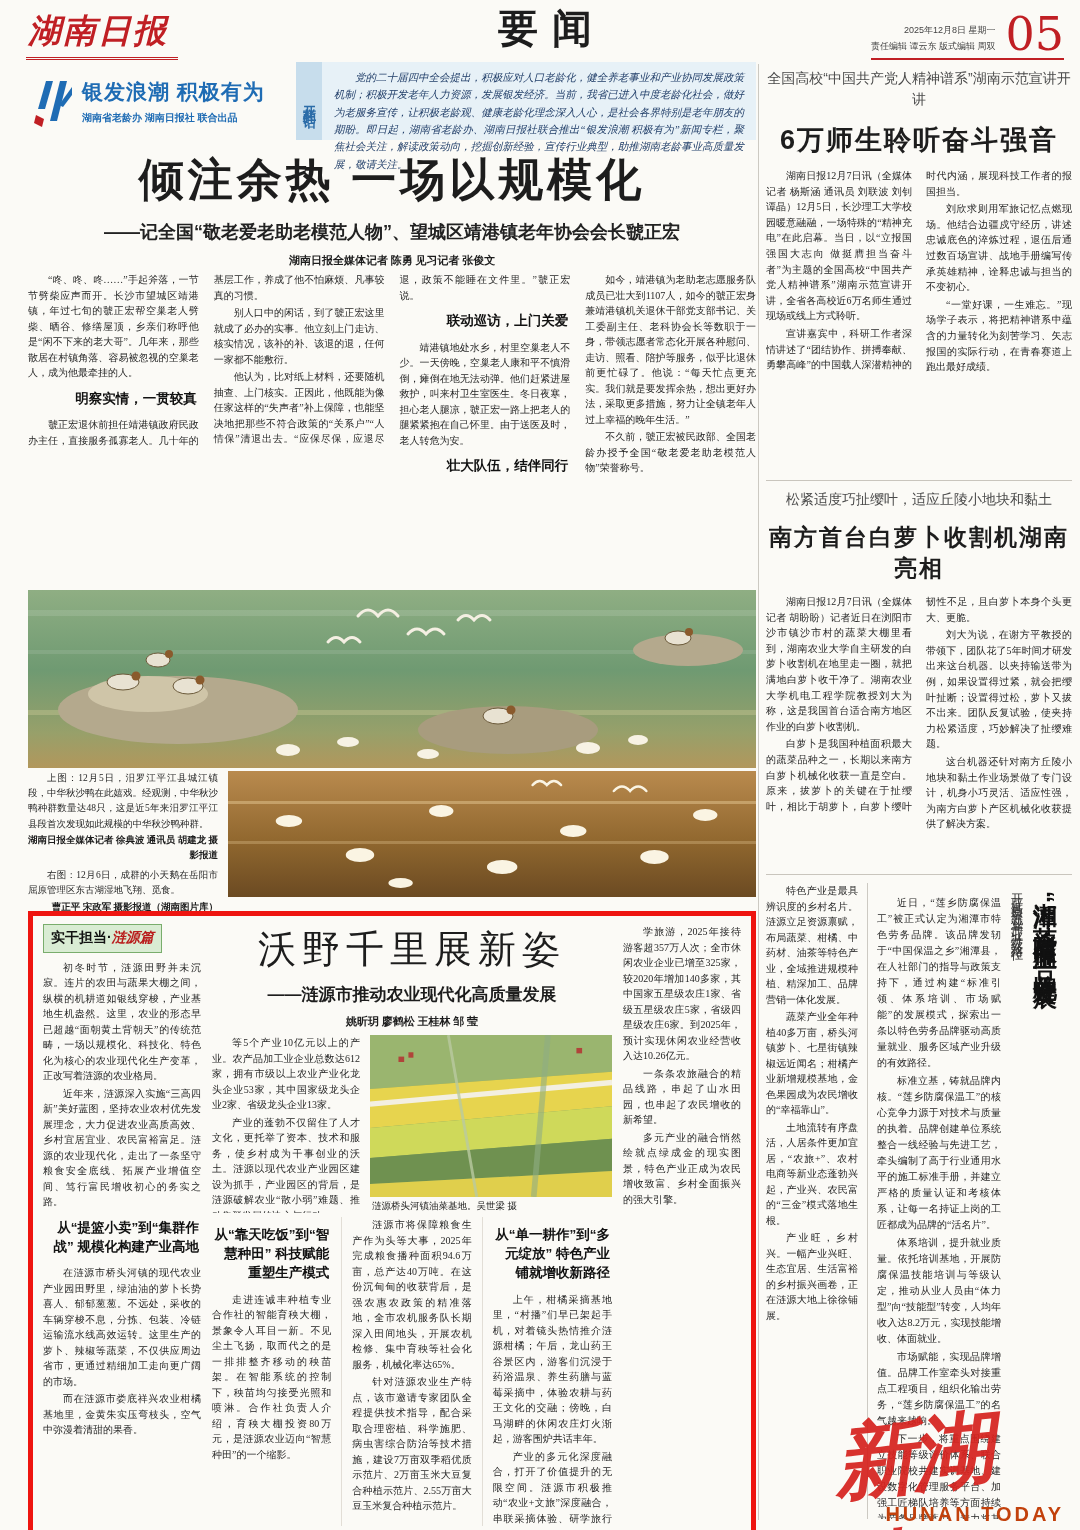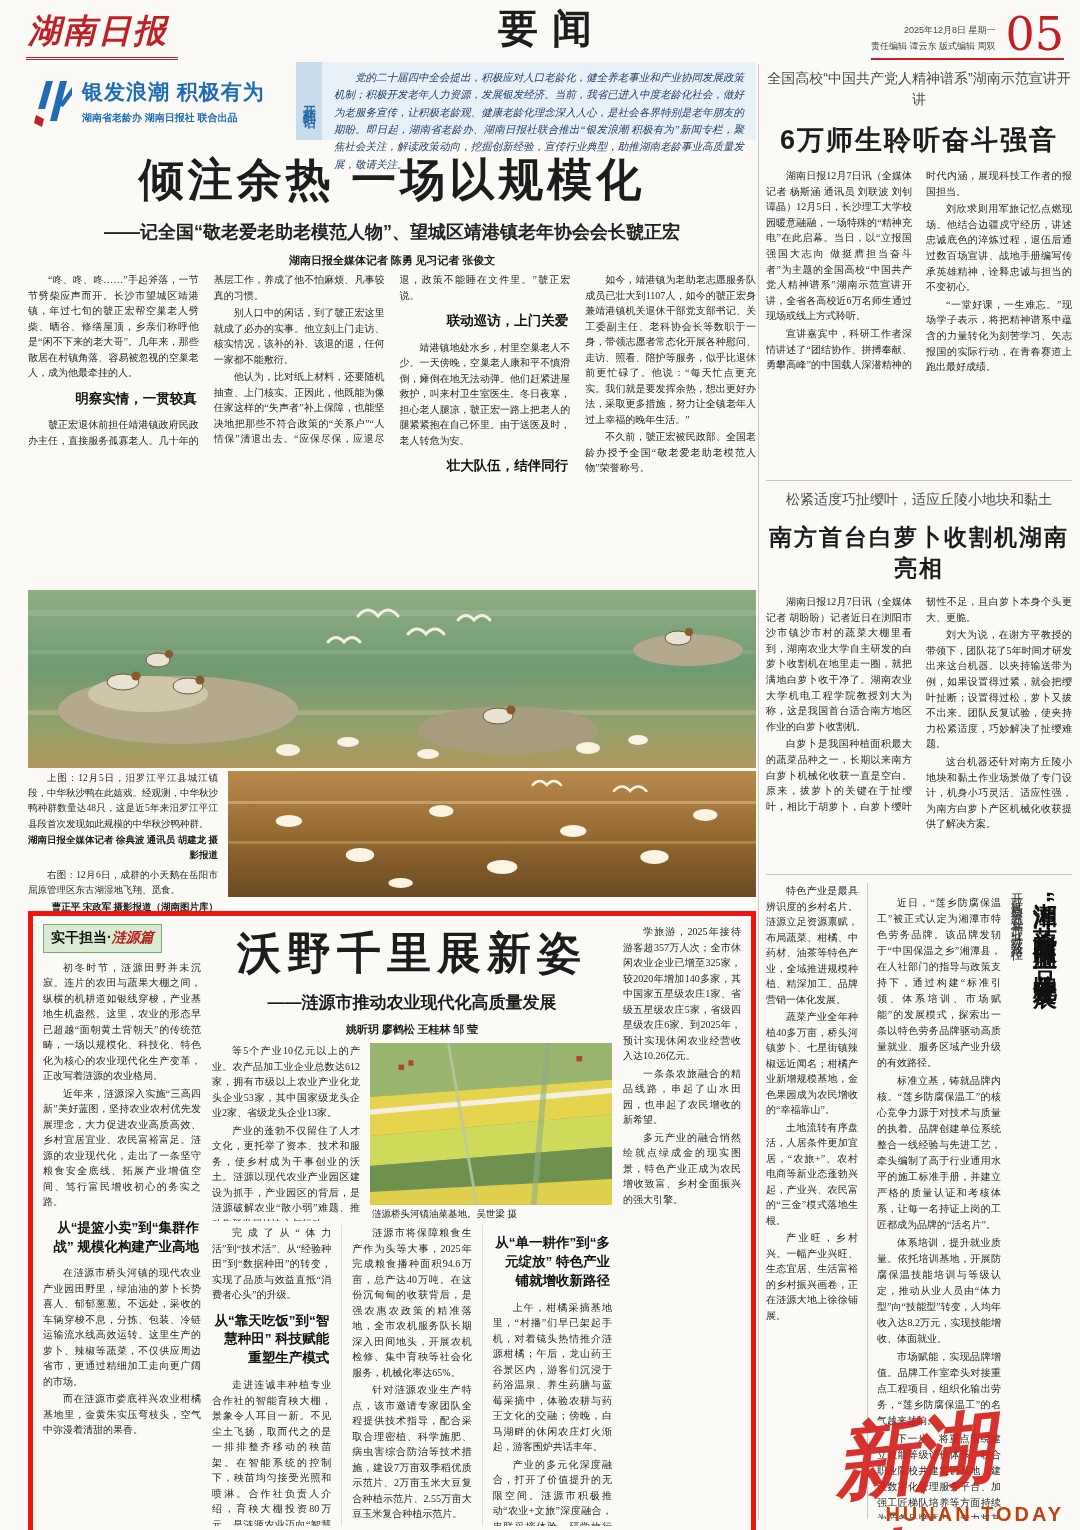--- a/index.html
+++ b/index.html
@@ -62,21 +62,21 @@
   .redbox { position:relative; margin-top:14px; height:628px; border:5px solid #ee1510;
     padding:8px 10px; display:flex; gap:11px; background:#fbfaf6; }
   .rb-col { font-size:10px; line-height:1.55; overflow:hidden; }
   .rb-col1 { width:158px; }
   .rb-col5 { width:118px; }
   .feature-label { display:inline-block; background:#d9ecd3; border:1px solid #79ad6c; padding:2px 7px 3px;
     margin-bottom:7px; font-size:14px; font-weight:bold; font-family:"Liberation Sans",sans-serif; }
   .feature-label .lp { color:#111; }
   .feature-label .ln { color:#b91c1c; font-style:italic; font-family:"DejaVu Serif",serif; }
   .rb-center { flex:1; display:flex; flex-direction:column; overflow:hidden; }
-  .rb-title { text-align:center; font-size:44px; font-weight:bold; font-family:"Liberation Sans",sans-serif; letter-spacing:6px; }
+  .rb-title { text-align:center; font-size:38px; font-weight:normal; font-family:"Liberation Sans",sans-serif; letter-spacing:6px; }
   .rb-sub { text-align:center; font-size:17px; font-weight:bold; margin-top:8px; font-family:"Liberation Sans",sans-serif; }
   .rb-byline { text-align:center; font-size:11px; font-weight:bold; margin:8px 0 6px; }
   .rb-mid { display:flex; gap:10px; height:178px; }
   .rb-colB { width:148px; }
   .rb-photo { flex:1; display:flex; flex-direction:column; }
   .rb-photo .ph { flex:1; }
   .rb-cap { font-size:9.5px; font-weight:normal; padding:3px 2px 0; color:#222; }
   .rb-row2 { display:flex; gap:10px; flex:1; margin-top:4px; overflow:hidden; }
   .rb-row2 .rb-col { flex:1; }
   .rb-col + .rb-col, .rb-row2 .rb-col + .rb-col { border-left:1px solid #e2ded6; padding-left:10px; }
@@ -288,21 +288,20 @@
                     <rect x="54" y="16" width="7" height="5"></rect>
                     <rect x="290" y="12" width="8" height="5"></rect>
                   </g>
               </svg>
             </div>
             <div class="rb-cap">涟源桥头河镇油菜基地。吴世梁 摄</div>
           </div>
         </div>
         <div class="rb-row2">
           <div class="rb-col">
-              <p class="para">完成了从“体力活”到“技术活”、从“经验种田”到“数据种田”的转变，实现了品质与效益直抵“消费者心头”的升级。</p>
               <div class="colhead">从“靠天吃饭”到“智慧种田” 科技赋能重塑生产模式</div>
               <p class="para">走进连诚丰种植专业合作社的智能育秧大棚，景象令人耳目一新。不见尘土飞扬，取而代之的是一排排整齐移动的秧苗架。在智能系统的控制下，秧苗均匀接受光照和喷淋。合作社负责人介绍，育秧大棚投资80万元，是涟源农业迈向“智慧种田”的一个缩影。</p>
             </div>
           <div class="rb-col">
               <p class="para">涟源市将保障粮食生产作为头等大事，2025年完成粮食播种面积94.6万亩，总产达40万吨。在这份沉甸甸的收获背后，是强农惠农政策的精准落地，全市农机服务队长期深入田间地头，开展农机检修、集中育秧等社会化服务，机械化率达65%。</p>
               <p class="para">针对涟源农业生产特点，该市邀请专家团队全程提供技术指导，配合采取合理密植、科学施肥、病虫害综合防治等技术措施，建设7万亩双季稻优质示范片、2万亩玉米大豆复合种植示范片、2.55万亩大豆玉米复合种植示范片。</p>
             </div>
           <div class="rb-col">
               <div class="colhead">从“单一耕作”到“多元绽放” 特色产业铺就增收新路径</div>
               <p class="para">上午，柑橘采摘基地里，“村播”们早已架起手机，对着镜头热情推介涟源柑橘；午后，龙山药王谷景区内，游客们沉浸于药浴温泉、养生药膳与蓝莓采摘中，体验农耕与药王文化的交融；傍晚，白马湖畔的休闲农庄灯火渐起，游客围炉共话丰年。</p>

